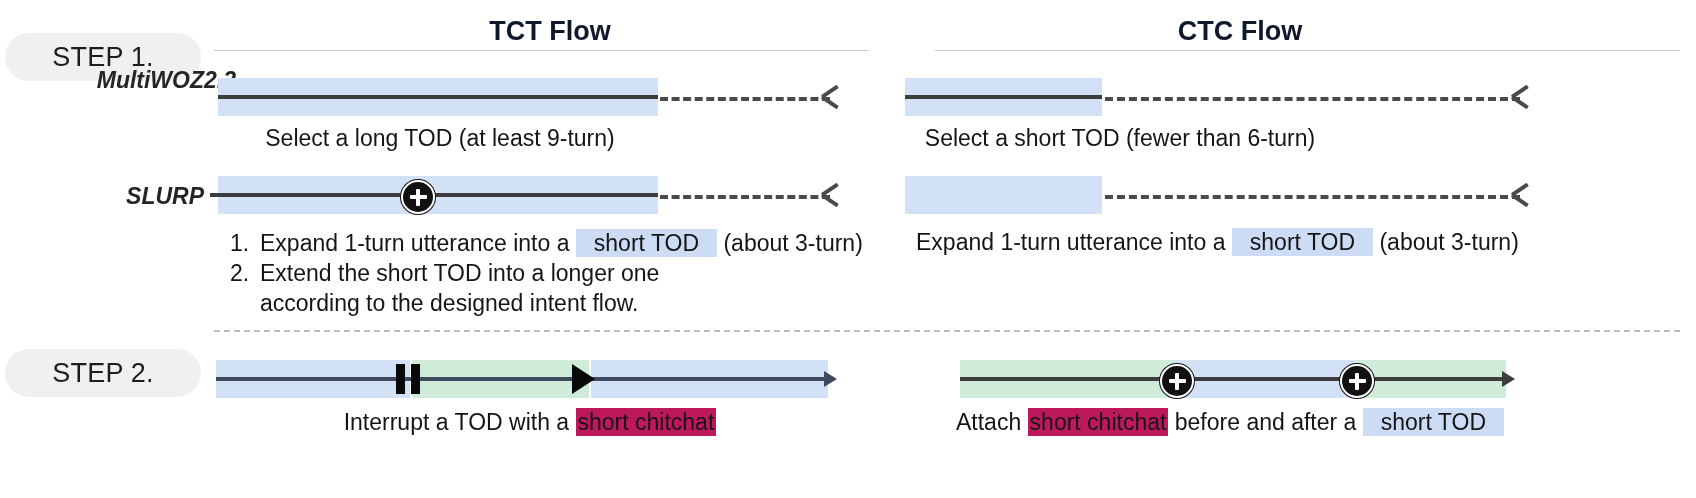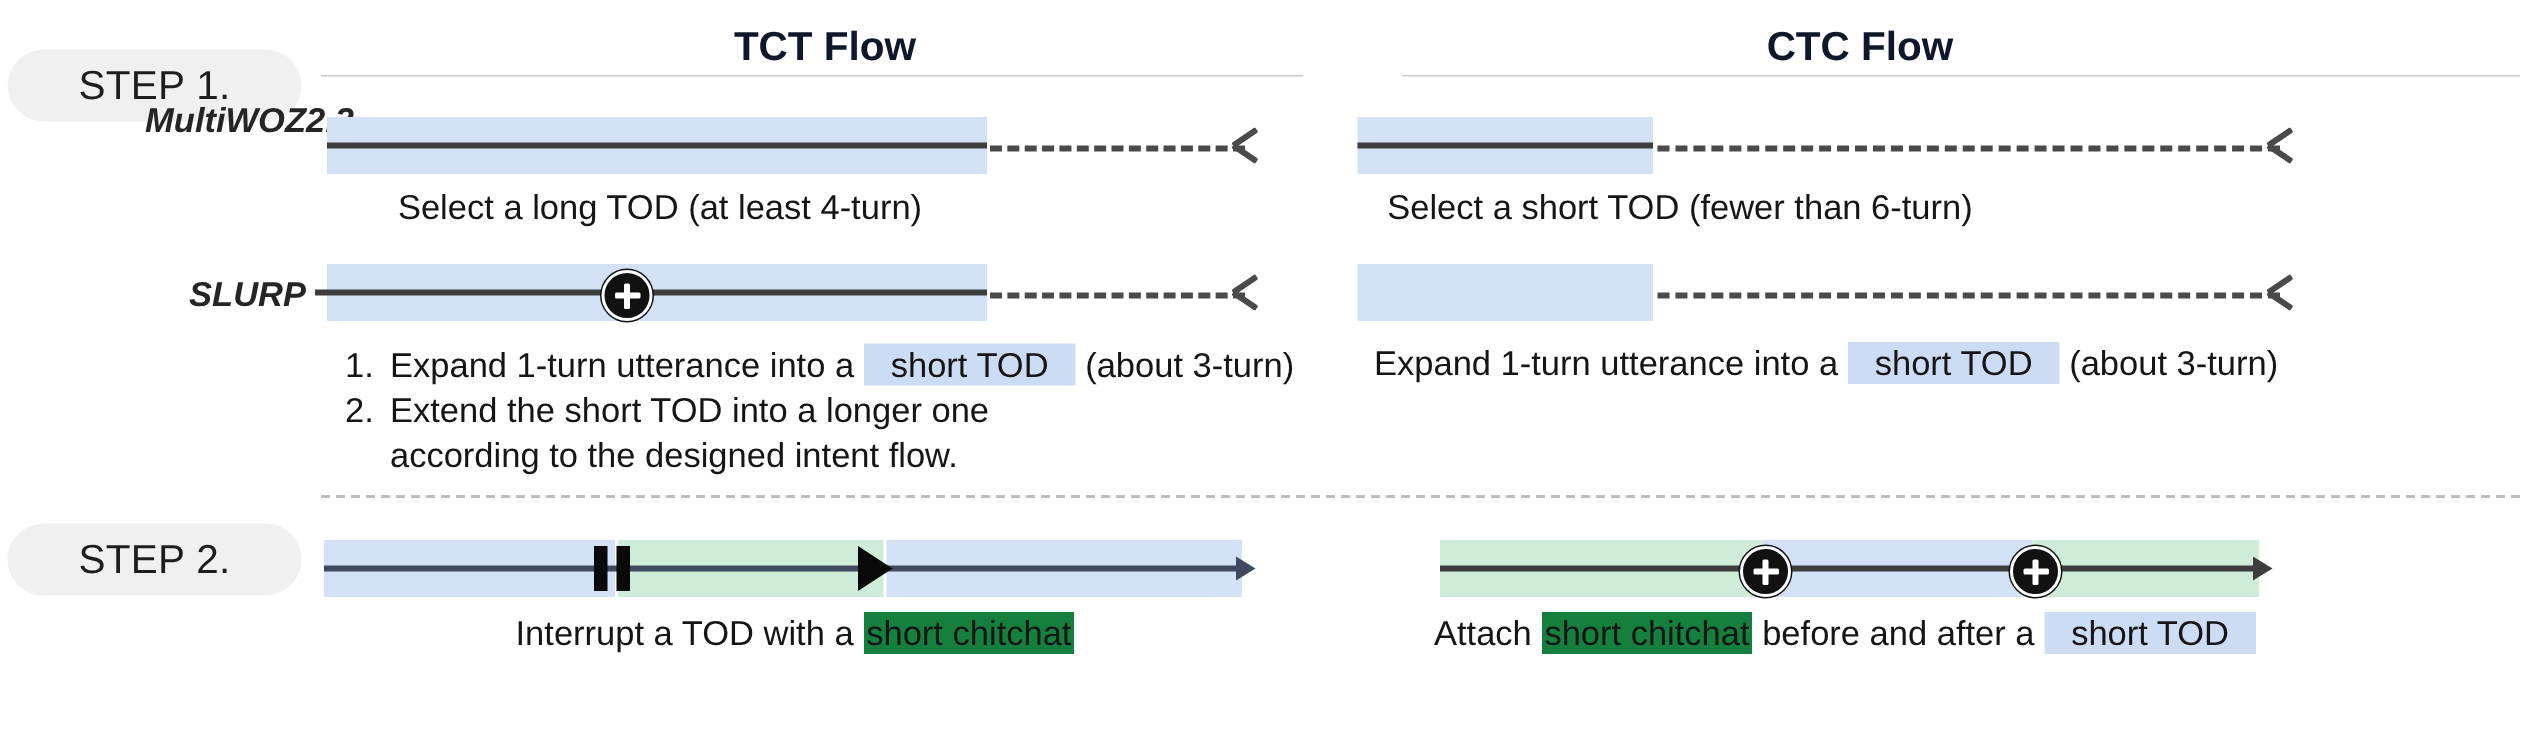--- a/index.html
+++ b/index.html
@@ -119,21 +119,21 @@
   
   .caption{
     position:absolute;
     font-size:23px;
     line-height:29px;
     color:#151515;
     white-space:nowrap;
   }
   .caption.center{text-align:center;}
   .hl-blue{background:#ccdcf5;padding:1px 18px;}
-  .hl-green{background:#15803d;padding:1px 2px;}
+  .hl-green{background:#be185d;padding:1px 2px;}
 
   
   .num-list{
     position:absolute;
     font-size:23px;
     line-height:30px;
     color:#151515;
   }
   .num-list .li{display:flex;}
   .num-list .num{width:30px;flex:none;}
@@ -160,21 +160,21 @@
   <div class="dataset-label" id="label-multiwoz">MultiWOZ2.2</div>
   <div class="dataset-label" id="label-slurp">SLURP</div>
 
   <div class="row" style="left:0;top:78px;">
     <div class="band blue" style="left:218px;width:440px;"></div>
     <div class="axis-line" style="left:218px;top:17px;width:440px;"></div>
     <div class="axis-dash" style="left:660px;top:19px;width:170px;"></div>
     <div class="chev" style="left:822px;top:17px;"></div>
   </div>
   <div class="caption center" style="left:200px;top:124px;width:480px;">
-    <span>Select a long TOD (at least 4-turn)</span>
+    <span>Select a long TOD (at least 9-turn)</span>
   </div>
 
   <div class="row" style="left:0;top:176px;">
     <div class="band blue" style="left:218px;width:440px;"></div>
     <div class="axis-line" style="left:210px;top:17px;width:448px;"></div>
     <div class="axis-dash" style="left:660px;top:19px;width:170px;"></div>
     <div class="chev" style="left:822px;top:17px;"></div>
     <div class="plus-badge" style="left:401px;top:4px;">
       <i class="pv"></i>
         <i class="ph"></i>

